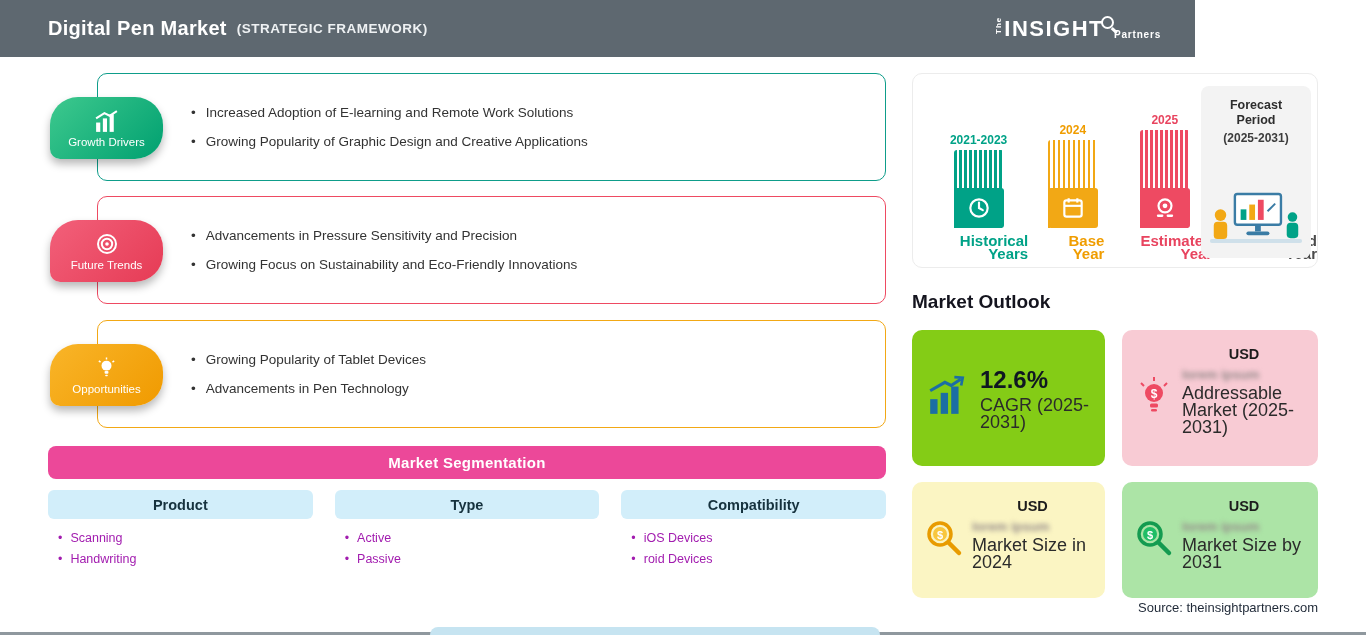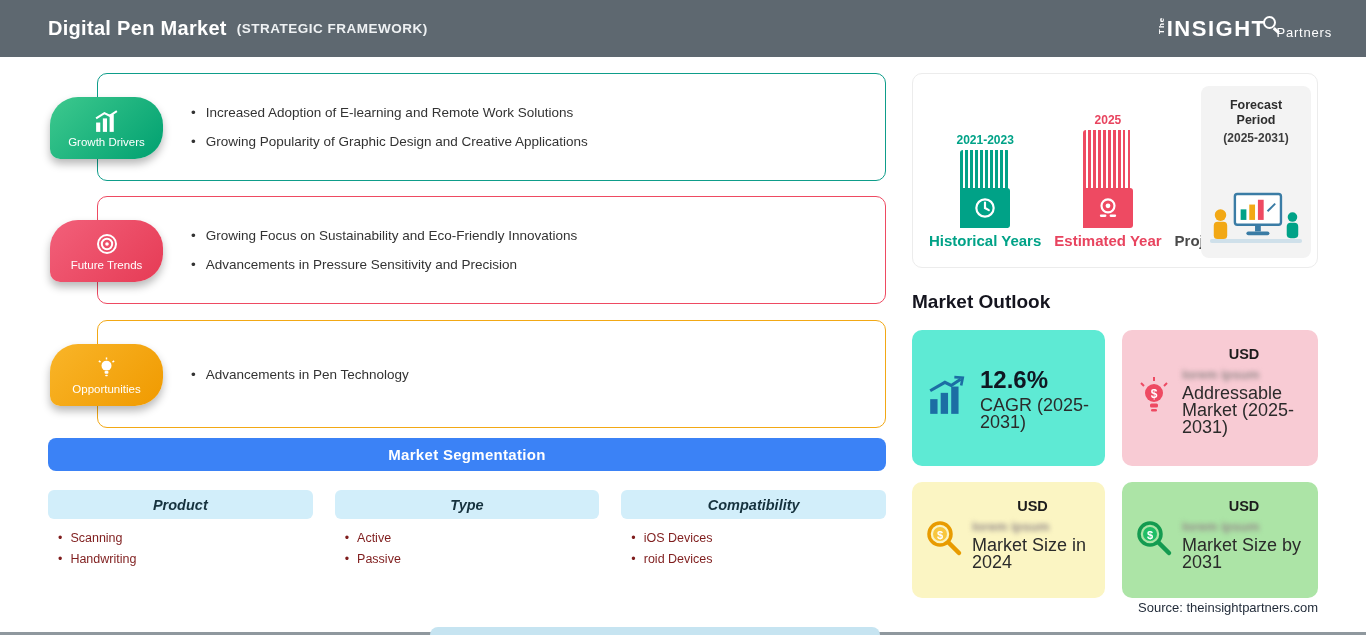--- a/index.html
+++ b/index.html
@@ -6,33 +6,33 @@
   html, body { width:1366px; height:635px; }
   body {
     font-family:"Liberation Sans", sans-serif;
     background:#ffffff;
     position:relative;
     overflow:hidden;
   }
 
   
   .topbar {
-    position:absolute; top:0; left:0; width:1366px; height:57px;
+    position:absolute; top:0; left:0; width:1195px; height:57px;
     background:#5e6870; display:flex; align-items:center;
     padding:0 34px 0 48px;
   }
   .title { color:#ffffff; font-size:20px; font-weight:bold; letter-spacing:.3px; }
   .subtitle { color:#eef1f3; font-size:13.5px; font-weight:600; margin-left:10px; letter-spacing:.5px; }
   .logo { margin-left:auto; display:flex; align-items:flex-end; color:#fff; }
   .logo-top { display:flex; align-items:center; }
   .logo-the { font-size:8px; font-weight:bold; letter-spacing:1px; transform:rotate(-90deg); width:11px; }
   .logo-name { font-size:22px; font-weight:bold; letter-spacing:1.5px; line-height:22px; }
   .logo-lens { width:13px; height:13px; border:2.5px solid #fff; border-radius:50%; margin-left:-3px; margin-top:-12px; position:relative; }
   .logo-lens::after { content:""; position:absolute; width:7px; height:2.5px; background:#fff; transform:rotate(42deg); left:8px; top:11px; }
-  .logo-partners { font-size:13px; font-weight:normal; letter-spacing:.8px; margin-top:-3px; }
+  .logo-partners { font-size:10px; font-weight:bold; letter-spacing:.8px; margin-top:-3px; }
 
   
   .left-col { position:absolute; left:48px; top:73px; width:838px; height:545px; }
   .section-row { position:absolute; left:0; width:838px; height:108px; }
   .row-0 { top:0; } .row-1 { top:123px; } .row-2 { top:247px; }
   .section-box {
     position:absolute; left:49px; right:0; top:0; bottom:0;
     background:#fff; border-radius:10px;
   }
   .box-teal   { border:1.6px solid #0e9d8a; }
@@ -52,34 +52,34 @@
     box-shadow:0 5px 9px rgba(0,0,0,.28);
   }
   .pill-green  { background:linear-gradient(135deg,#3ec98e,#00a070); }
   .pill-red    { background:linear-gradient(135deg,#f2607a,#e63b55); }
   .pill-orange { background:linear-gradient(135deg,#f9b529,#f09a00); }
   .pill-label { color:#fff; font-size:11.5px; font-weight:normal; }
   .pill-icon { height:24px; display:flex; align-items:flex-end; }
 
   
   .seg-bar {
-    position:absolute; top:365px; left:0; width:838px; height:33px;
-    background:#3b82f6; border-radius:8px;
+    position:absolute; top:373px; left:0; width:838px; height:33px;
+    background:#ec4899; border-radius:8px;
     display:flex; align-items:center; justify-content:center;
     color:#fff; font-size:15px; font-weight:bold; letter-spacing:.3px;
   }
   .seg-columns { position:absolute; top:417px; left:0; width:838px; display:flex; gap:22px; }
   .seg-col { width:265px; }
   .seg-col-header {
     height:29px; background:#d2eefa; border-radius:6px;
     display:flex; align-items:center; justify-content:center;
-    font-size:14.5px; font-weight:bold; color:#16323e;font-style:italic;
+    font-size:14.5px; font-weight:bold; color:#16323e;
   }
   .seg-items { list-style:none; margin-top:9px; padding-left:10px; }
-  .seg-items li { font-size:12.5px; color:#7f1d1d; line-height:21px; display:flex; gap:8px; }
+  .seg-items li { font-size:12.5px; color:#a21caf; line-height:21px; display:flex; gap:8px; }
   .seg-items li::before { content:"\2022"; }
 
   
   .right-col { position:absolute; left:912px; top:73px; width:406px; height:545px; }
 
   .timeline-panel {
     position:absolute; top:0; left:0; width:406px; height:195px;
     border:1px solid #ececec; border-radius:10px; background:#fff;
   }
   .tl-bars { position:absolute; left:16px; top:8px; height:180px; display:flex; align-items:flex-end; gap:13px; }
@@ -111,21 +111,21 @@
   .forecast-illustration { position:absolute; bottom:6px; left:50%; transform:translateX(-50%); }
 
   .outlook-title { position:absolute; top:218px; left:0; font-size:19px; font-weight:bold; color:#14141e; }
 
   .cards {
     position:absolute; top:257px; left:0; width:406px;
     display:grid; grid-template-columns:193px 196px; grid-template-rows:136px 116px;
     column-gap:17px; row-gap:16px;
   }
   .card { border-radius:10px; position:relative; }
-  .card-blue   { background:#5eead4; display:flex; align-items:center; padding:14px; gap:12px; }
+  .card-blue   { background:#84cc16; display:flex; align-items:center; padding:14px; gap:12px; }
   .card-pink   { background:#f8cbd4; }
   .card-yellow { background:#fbf5c3; }
   .card-green  { background:#ace4a6; }
   .value-big { font-size:24px; font-weight:bold; color:#0f1722; }
   .card-label { font-size:18px; color:#2b2b2b; line-height:17px; margin-top:3px; }
   .icon-left { position:absolute; left:12px; top:50%; transform:translateY(-50%); }
   .card-body { margin-left:60px; padding:16px 12px 12px 0; }
   .currency { font-size:14.5px; font-weight:bold; color:#1c1c1c;text-align:center; }
   .blurred { font-size:13px; font-weight:bold; color:#948a8a; filter:blur(2.6px); margin-top:5px; }
 
@@ -169,39 +169,40 @@
           <path d="M3 8 L11 3 L16 5.5 L23 1" stroke="#fff" stroke-width="2" fill="none"></path>
         </svg>
       </span>
       <span class="pill-label">Growth Drivers</span>
     </div>
   </div>
 
   <div class="section-row row-1">
     <div class="section-box box-red">
       <ul class="section-bullets">
+        <li>Advancements in Pressure Sensitivity and Precision</li>
         <li>Growing Focus on Sustainability and Eco-Friendly Innovations</li>
-        <li>Advancements in Pressure Sensitivity and Precision</li>
       </ul>
     </div>
     <div class="section-pill pill-red">
       <span class="pill-icon">
         <svg viewBox="0 0 24 24" width="24" height="24">
           <circle cx="12" cy="12" r="9" stroke="#fff" stroke-width="2" fill="none"></circle>
           <circle cx="12" cy="12" r="5.2" stroke="#fff" stroke-width="2" fill="none"></circle>
           <circle cx="12" cy="12" r="1.8" fill="#fff"></circle>
         </svg>
       </span>
       <span class="pill-label">Future Trends</span>
     </div>
   </div>
 
   <div class="section-row row-2">
     <div class="section-box box-orange">
       <ul class="section-bullets">
+        <li>Growing Popularity of Tablet Devices</li>
         <li>Advancements in Pen Technology</li>
       </ul>
     </div>
     <div class="section-pill pill-orange">
       <span class="pill-icon">
         <svg viewBox="0 0 24 24" width="23" height="23">
           <circle cx="12" cy="9" r="5.2" fill="#fff"></circle>
           <rect x="10" y="14.5" width="4" height="3" rx="1" fill="#fff"></rect>
           <rect x="10.6" y="18.5" width="2.8" height="1.6" rx=".8" fill="#fff"></rect>
           <line x1="12" y1="0.5" x2="12" y2="2.6" stroke="#fff" stroke-width="1.5"></line>
@@ -251,20 +252,34 @@
           <div class="tl-square">
             <svg viewBox="0 0 24 24" width="26" height="26">
               <circle cx="12" cy="12" r="8" fill="none" stroke="#fff" stroke-width="2"></circle>
               <path d="M12 7 v5 l3.5 2" stroke="#fff" stroke-width="2" fill="none" stroke-linecap="round"></path>
             </svg>
           </div>
         </div>
         <span class="tl-label c-teal">Historical Years</span>
       </div>
 
+      <div class="tl-item">
+        <span class="tl-year c-orange">2024</span>
+        <div class="tl-bar bar-orange">
+          <div class="tl-square">
+            <svg viewBox="0 0 24 24" width="26" height="26">
+              <rect x="4" y="5" width="16" height="15" rx="2" fill="none" stroke="#fff" stroke-width="2"></rect>
+              <line x1="4" y1="10" x2="20" y2="10" stroke="#fff" stroke-width="2"></line>
+              <line x1="8" y1="3" x2="8" y2="7" stroke="#fff" stroke-width="2"></line>
+              <line x1="16" y1="3" x2="16" y2="7" stroke="#fff" stroke-width="2"></line>
+            </svg>
+          </div>
+        </div>
+        <span class="tl-label c-orange">Base Year</span>
+      </div>
 
       <div class="tl-item">
         <span class="tl-year c-red">2025</span>
         <div class="tl-bar bar-red">
           <div class="tl-square">
             <svg viewBox="0 0 24 24" width="26" height="26">
               <circle cx="12" cy="10" r="6" fill="none" stroke="#fff" stroke-width="2"></circle>
               <circle cx="12" cy="10" r="2.2" fill="#fff"></circle>
               <rect x="4.5" y="18" width="6" height="2.2" rx="1" fill="#fff"></rect>
               <rect x="13.5" y="18" width="6" height="2.2" rx="1" fill="#fff"></rect>

